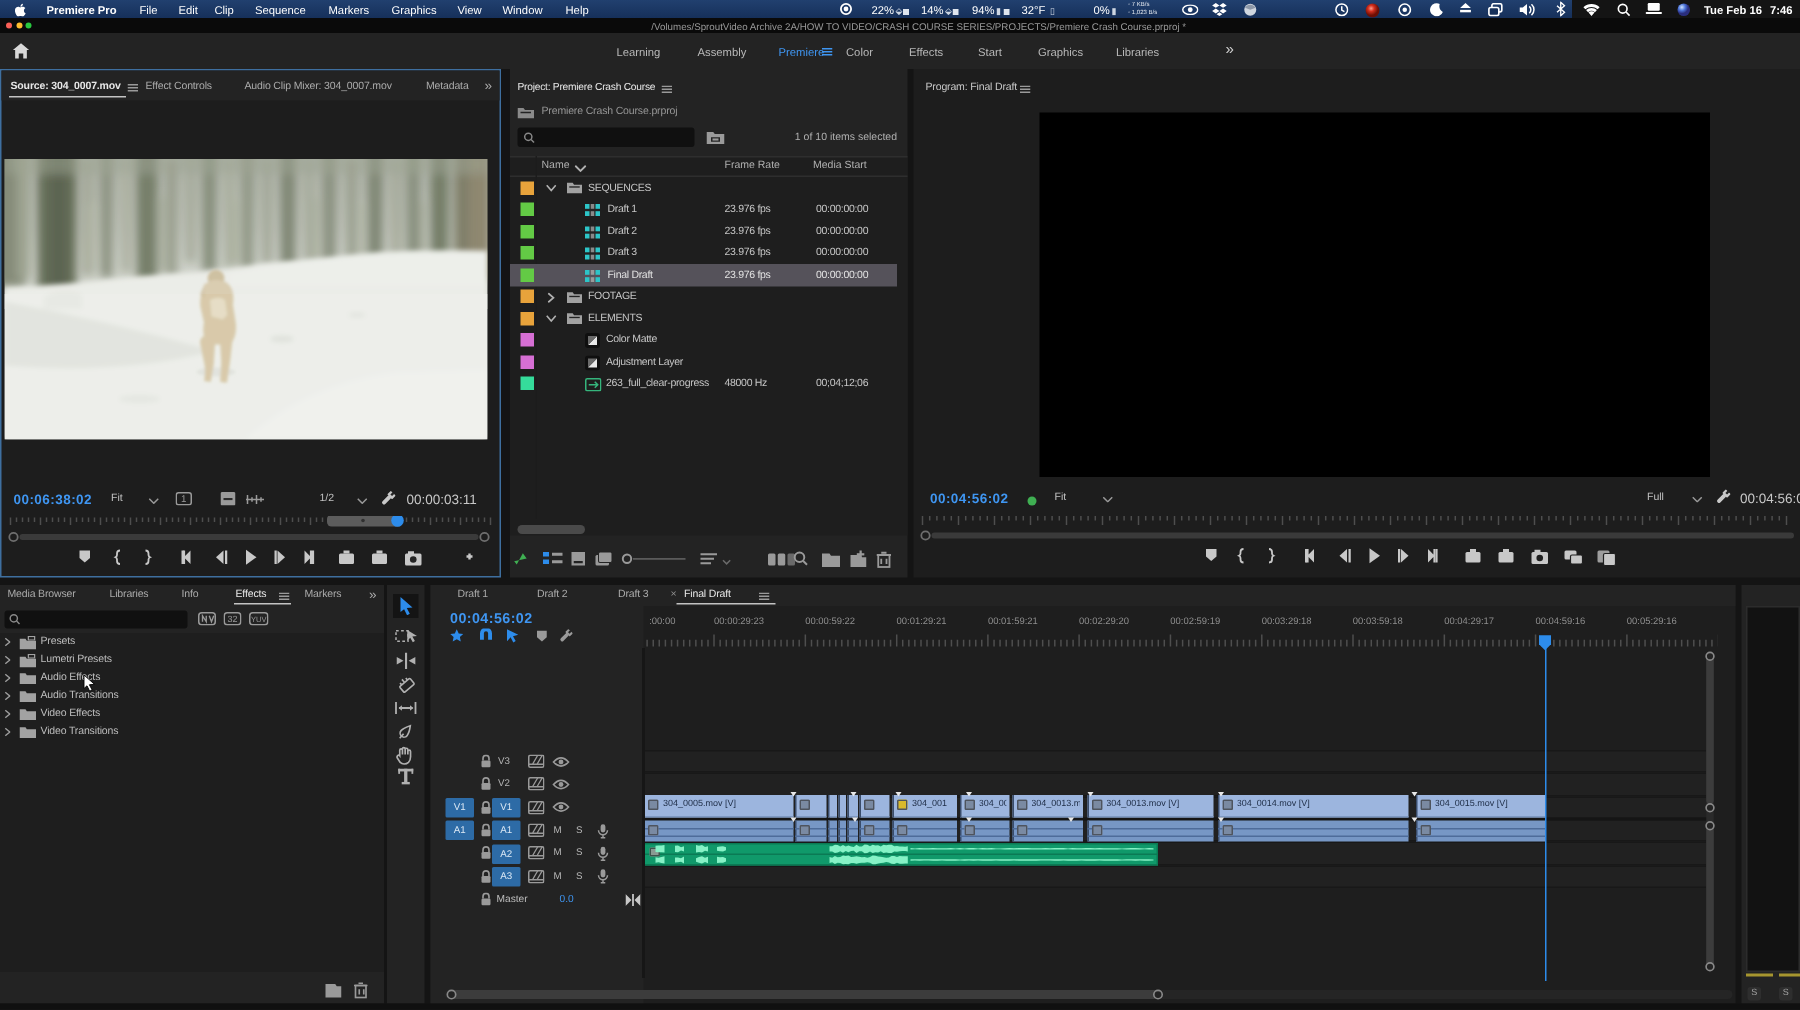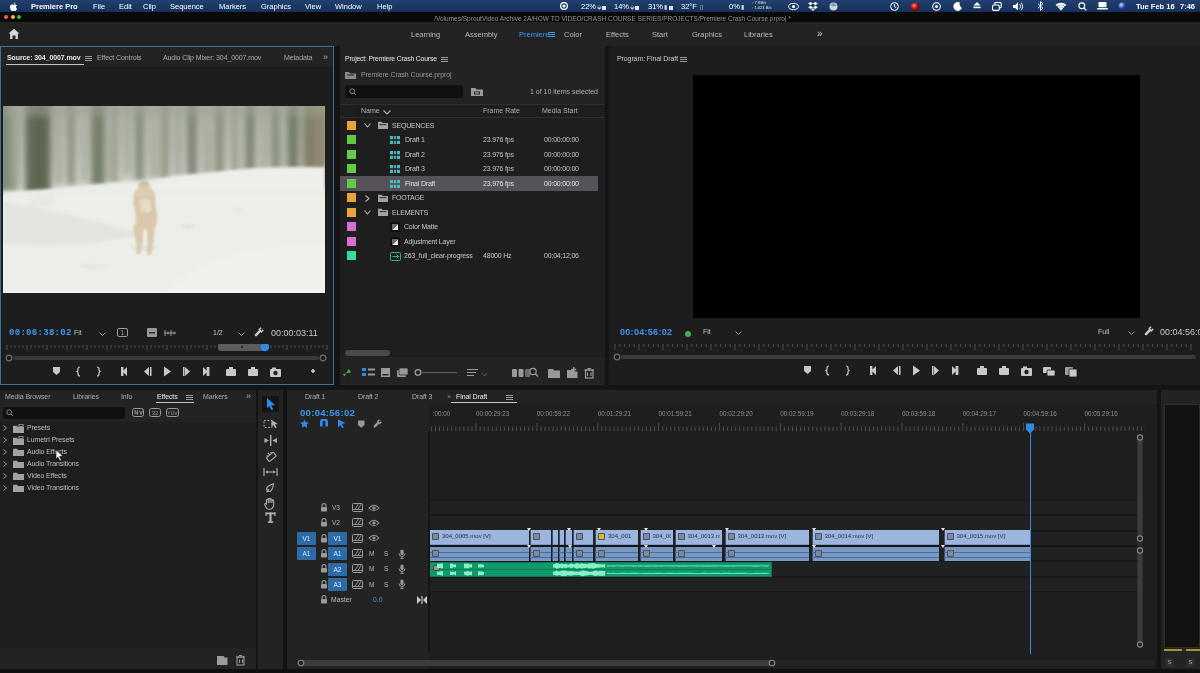--- a/index.html
+++ b/index.html
@@ -5,21 +5,21 @@
 * { margin:0; padding:0; box-sizing:border-box; }
 html,body { width:1200px; height:673px; overflow:hidden; }
 body { background:#141414; font-family:"Liberation Sans", sans-serif; position:relative; color:#c8c8c8; }
 .abs { position:absolute; }
 .t75 { position:absolute; font-size:7px; letter-spacing:-.1px; color:#bdbdbd; white-space:nowrap; }
 .t7 { position:absolute; font-size:7px; color:#b0b0b0; white-space:nowrap; }
 .tc { color:#3f96f2; font-weight:bold; letter-spacing:.3px; }
 svg { display:block; }
 
 
-#menubar { left:0; top:0; width:1200px; height:12px;
+#menubar { left:0; top:0; width:1048px; height:12px;
   background:linear-gradient(#21406f,#16305a); color:#fff;text-decoration:underline; }
 #menubar span { position:absolute; top:1.5px; font-size:7.5px; white-space:nowrap; }
 
 
 #titlebar { left:0; top:12px; width:1200px; height:10px; background:#0a0a0a; }
 .tl { position:absolute; top:3.2px; width:4px; height:4px; border-radius:50%; }
 
 
 #wsbar { left:0; top:22px; width:1200px; height:24px; background:#232323; }
 #wsbar span { position:absolute; top:8px; font-size:7.5px; color:#b9b9b9; white-space:nowrap; }
@@ -66,21 +66,21 @@
   <span style="left:581px;">22%</span>
     <span style="left:597px;color:#cdd6e2;font-size:6px;top:2.5px;">⬙</span>
   <svg style="position:absolute;left:602px;top:4px;" width="5" height="6" viewBox="0 0 5 6">
       <rect x="0" y="2" width="4" height="4" fill="#dfe5ee"></rect>
     </svg>
   <span style="left:614px;">14%</span>
     <span style="left:630px;color:#cdd6e2;font-size:6px;top:2.5px;">⬙</span>
   <svg style="position:absolute;left:635px;top:4px;" width="5" height="6" viewBox="0 0 5 6">
       <rect x="0" y="2" width="4" height="4" fill="#dfe5ee"></rect>
     </svg>
-  <span style="left:648px;">31%</span>
+  <span style="left:648px;">94%</span>
     <span style="left:664px;color:#cdd6e2;font-size:6px;top:2.5px;">▮</span>
   <svg style="position:absolute;left:669px;top:4px;" width="5" height="6" viewBox="0 0 5 6">
       <rect x="0" y="2" width="4" height="4" fill="#dfe5ee"></rect>
     </svg>
   <span style="left:681px;">32°F</span>
     <span style="left:700px;color:#cdd6e2;font-size:6px;top:2.5px;">▯</span>
   <span style="left:729px;">0%</span>
     <span style="left:741px;color:#cdd6e2;font-size:6px;top:2.5px;">▮</span>
   <span style="left:752px; font-size:4px; top:1px; line-height:4.5px; color:#e4e9f0;">◦ 7 KB/s<br>◦ 1,023 B/s</span>
   <svg style="position:absolute;left:788px;top:3px;" width="11" height="7" viewBox="0 0 11 7">
@@ -259,21 +259,21 @@
       <ellipse cx="141" cy="142" rx="13" ry="3" fill="#dcdDD7" opacity=".7"></ellipse>
       <circle cx="141" cy="79.5" r="5.6" fill="#c9b893"></circle>
       <path d="M133.5 83 q-3.5 7 -3 15 l2.5 11 q-1 5 0 9 l-1.5 1 q-1.5 2 -1 4 l3 15 q.5 6 -.5 10 l4.5 .6 2 -12 .8 -13 3.5 0 .7 12 -.7 13 4.5 .6 2.2 -15 1.3 -12 q3 -5 2.5 -12 l-2 -13 q1.5 -11 -4.5 -15 q-8 -4 -13.5 1 z" fill="#d7c7a6"></path>
       <path d="M137 94 q6 -3 10 0 l1.5 10 -3 3 -7.5 -2 z" fill="#e5dcc3"></path>
       <path d="M133 85 l-2.5 5 3 3 z" fill="#cfbf9e"></path>
     </g>
     <rect width="322" height="90" fill="#e0e0da" opacity=".14"></rect>
     <rect width="322" height="187" fill="#ffffff" opacity=".05"></rect>
   </svg>
 
-  <span class="mon-tc tc" style="left:8px;top:281px;font-family:Liberation Mono, monospace;">00:06:38:02</span>
+  <span class="mon-tc tc" style="left:8px;top:281px;">00:06:38:02</span>
   <span class="t7" style="left:73px;top:282px;color:#c2c2c2;">Fit</span>
   <svg style="position:absolute;left:98px;top:285px;" width="7" height="4" viewBox="0 0 7 4">
       <path d="M.5.5l3 3 3-3" stroke="#999" fill="none"></path>
     </svg>
   <svg style="position:absolute;left:116px;top:281px;" width="11" height="9" viewBox="0 0 11 9">
       <rect x=".5" y=".5" width="10" height="8" rx="1.5" fill="none" stroke="#9a9a9a"></rect>
       <text x="5.5" y="6.8" font-size="6.5" fill="#9a9a9a" text-anchor="middle" font-family="Liberation Sans">1</text>
     </svg>
   <svg style="position:absolute;left:146px;top:281px;" width="10" height="9" viewBox="0 0 10 9">
       <rect width="10" height="9" rx="1" fill="#9a9a9a"></rect>

